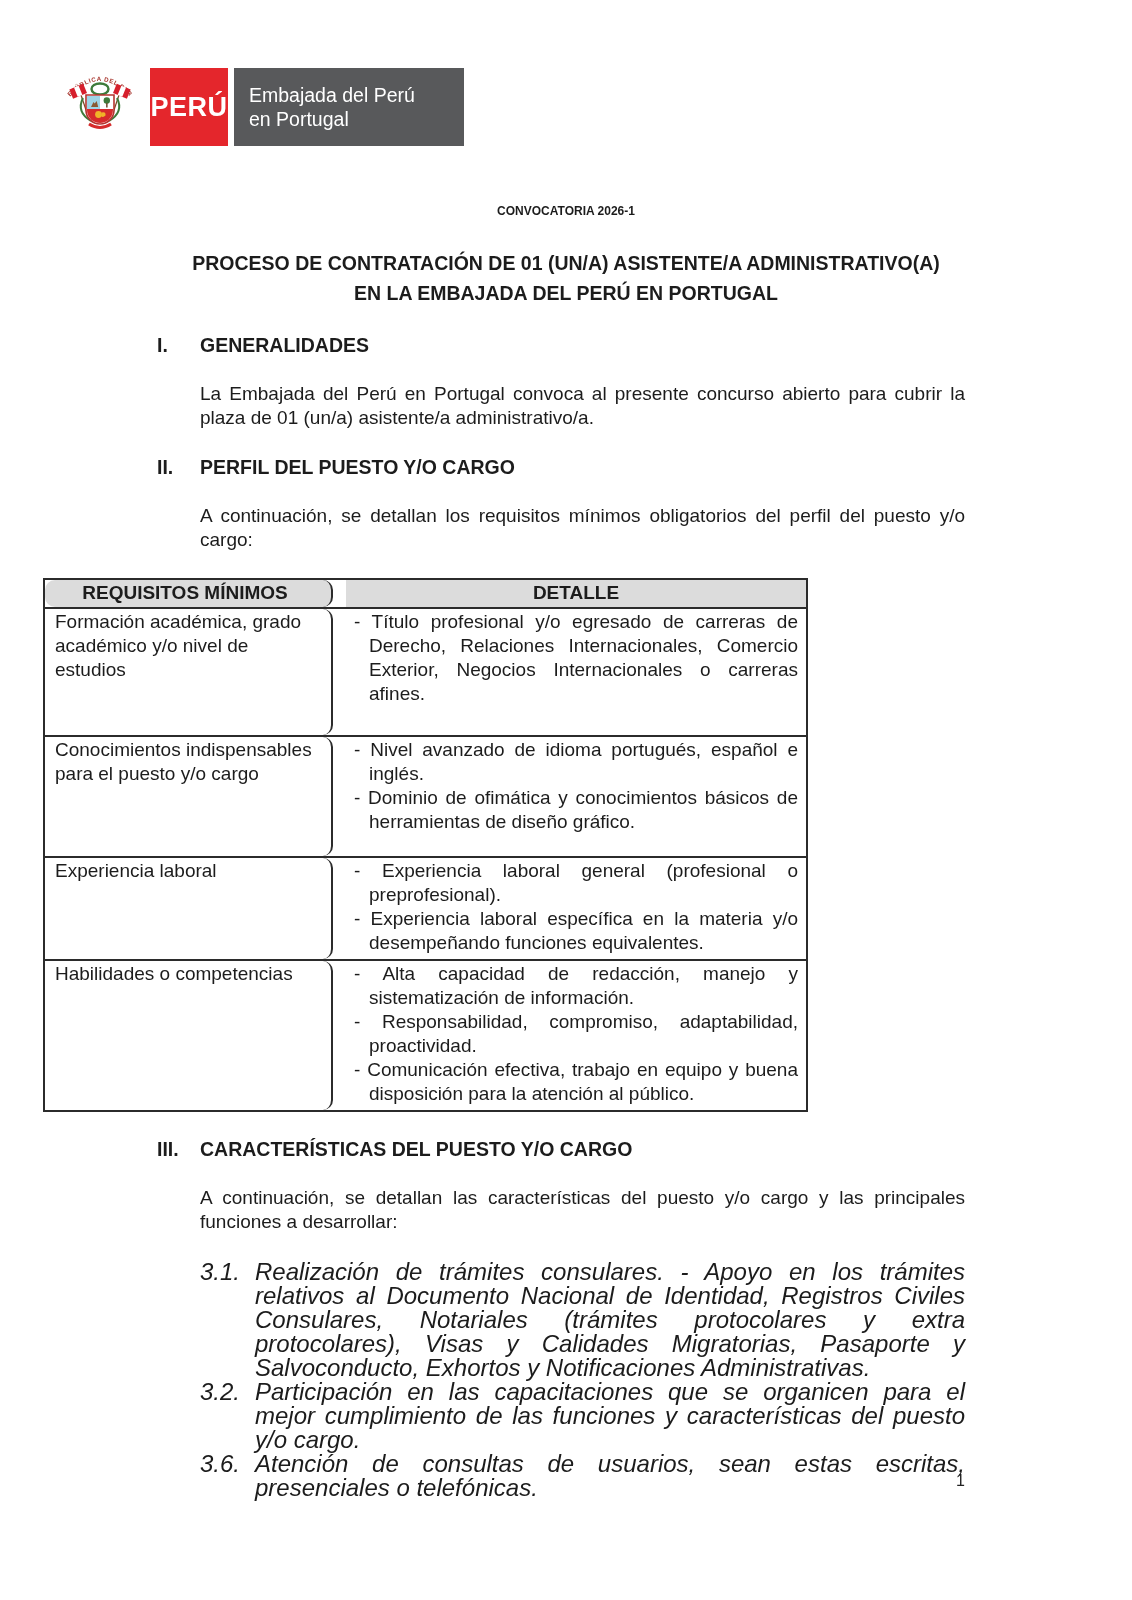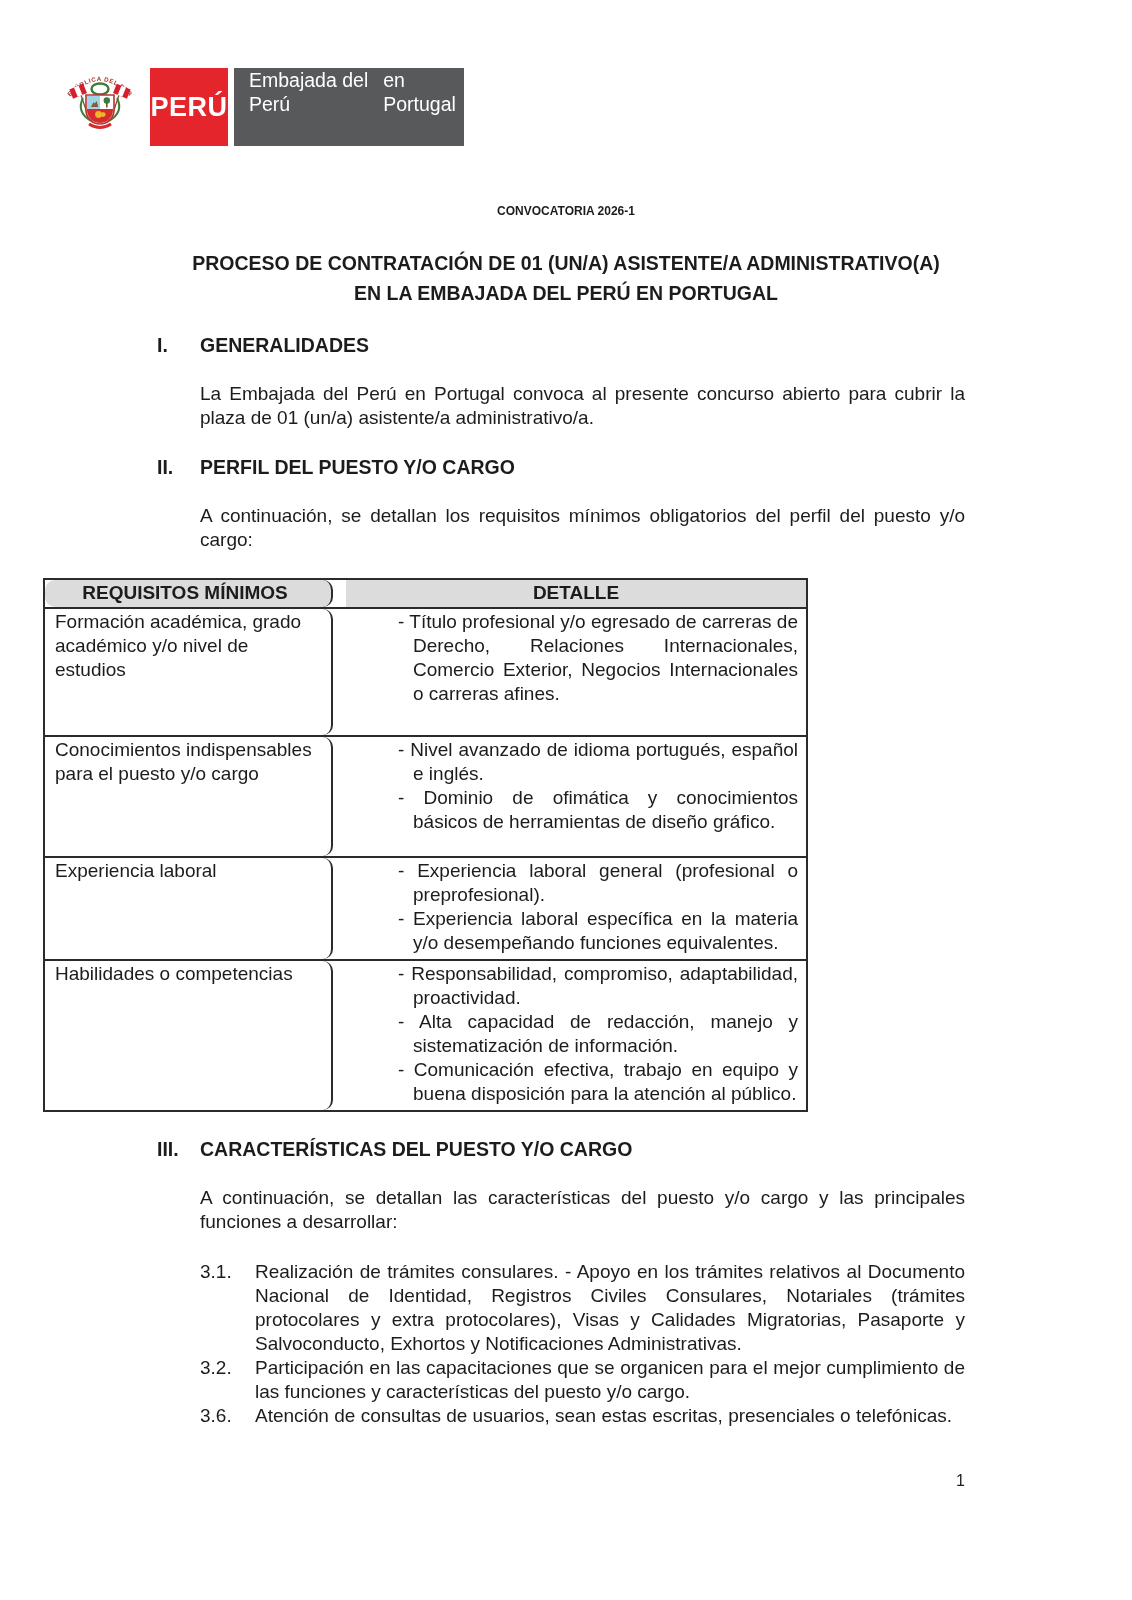--- a/index.html
+++ b/index.html
@@ -25,21 +25,21 @@
   .coat { width: 74px; height: 80px; margin-right: 13px; margin-top: -2px; }
   .brand-box {
     width: 78px; height: 78px;
     display: flex; align-items: center; justify-content: center;
     color: #fff; font-weight: bold; font-size: 27px; letter-spacing: 0.5px;
   }
   .org-box {
     width: 230px; height: 78px;
     margin-left: 6px;
     color: #fff;
-    display: flex; justify-content: center;
+    display: flex; flex-direction: column; justify-content: center;
     padding-left: 15px;
     font-size: 19.5px; line-height: 24px;
   }
 
   
   .doc-title {
     text-align: center; font-weight: bold; font-size: 12px;
     margin: 0 0 30px 0;
   }
   .doc-subtitle {
@@ -60,38 +60,38 @@
     margin: 0 0 26px 0; width: 765px;
   }
 
   
   .req-table {
     width: 765px; margin-left: 43px;
     border: 2px solid #2b2b2b;
     font-size: 19px; line-height: 24px;
   }
   .t-row { display: grid; grid-template-columns: 288px 1fr; }
-  .t-row + .t-row { border-top: 2px solid #2b2b2b; gap: 44px; }
+  .t-row + .t-row { border-top: 2px solid #2b2b2b; }
   .t-cell-l { border-right: 2px solid #2b2b2b; padding: 1px 16px 4px 10px; border-radius: 10px; }
   .t-cell-r { padding: 1px 8px 4px 8px; margin-left: 13px; }
   .t-head .t-cell-l, .t-head .t-cell-r {
     background: #dcdcdc; font-weight: bold; text-align: center;
     padding-top: 1px; padding-bottom: 2px;
   }
   .t-row.r1 { min-height: 128px; }
   .t-row.r2 { min-height: 121px; }
   .t-row.r3 { min-height: 100px; }
   .t-row.r4 { min-height: 143px; }
   .detalle { padding-left: 15px; text-indent: -15px; text-align: justify; }
 
   
   .func-list { margin: 0 0 0 43px; width: 765px; }
   .func-item {
     display: grid; grid-template-columns: 55px 1fr;
-    font-size: 19px; line-height: 24px;
+    font-size: 24px; line-height: 24px; font-style: italic;
   }
   .func-text { text-align: justify; }
 
   
   .page-num {
     position: absolute; top: 1472px; right: 167px;
     font-size: 16px; color: #222;
   }
 </style>
 </head>
@@ -195,22 +195,22 @@
     <div class="t-row r3">
       <div class="t-cell-l">Experiencia laboral</div>
       <div class="t-cell-r">
         <div class="detalle">- Experiencia laboral general (profesional o preprofesional).</div>
         <div class="detalle">- Experiencia laboral específica en la materia y/o desempeñando funciones equivalentes.</div>
       </div>
     </div>
     <div class="t-row r4">
       <div class="t-cell-l">Habilidades o competencias</div>
       <div class="t-cell-r">
+        <div class="detalle">- Alta capacidad de redacción, manejo y sistematización de información.</div>
         <div class="detalle">- Responsabilidad, compromiso, adaptabilidad, proactividad.</div>
-        <div class="detalle">- Alta capacidad de redacción, manejo y sistematización de información.</div>
         <div class="detalle">- Comunicación efectiva, trabajo en equipo y buena disposición para la atención al público.</div>
       </div>
     </div>
   </div>
 
   <div class="section" style="margin-top:10px;">
     <div class="sec-head">
       <span>III.</span>
       <span>CARACTERÍSTICAS DEL PUESTO Y/O CARGO</span>
     </div>

